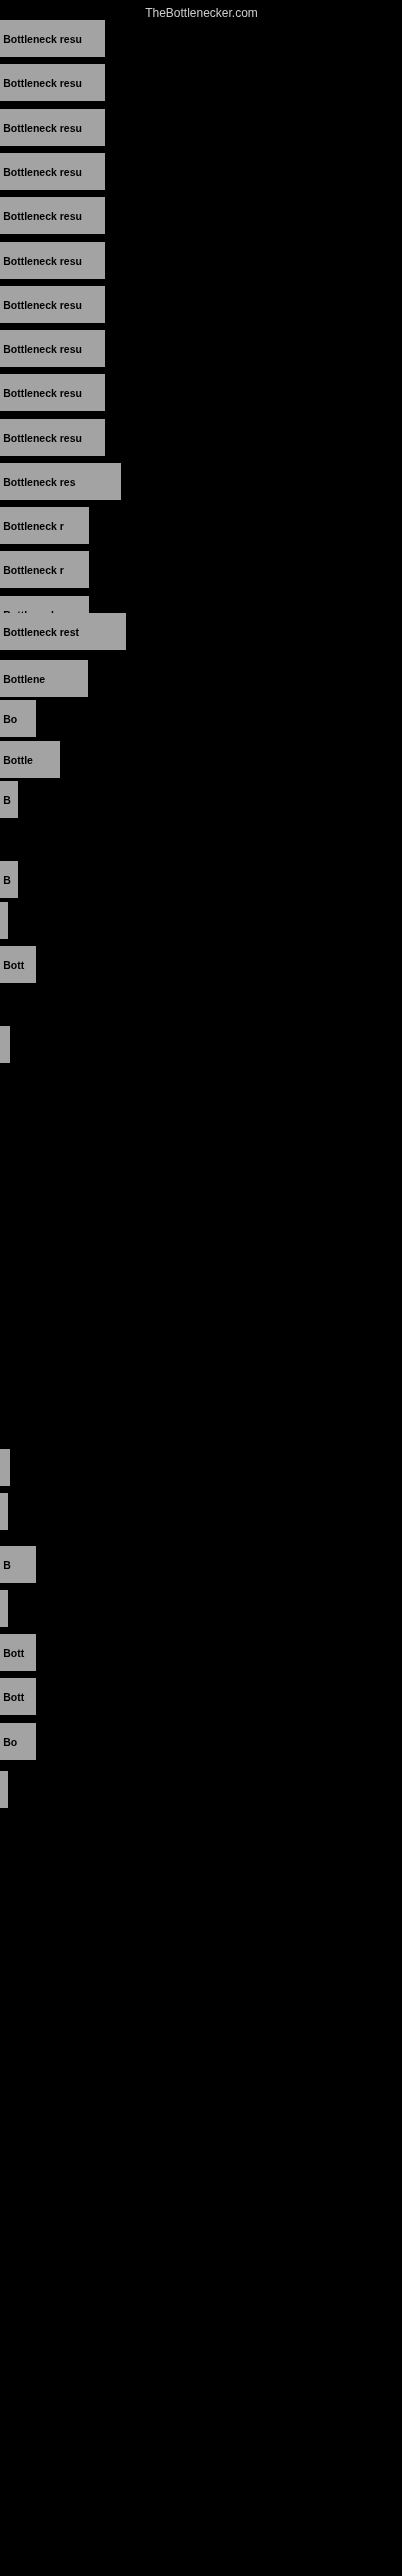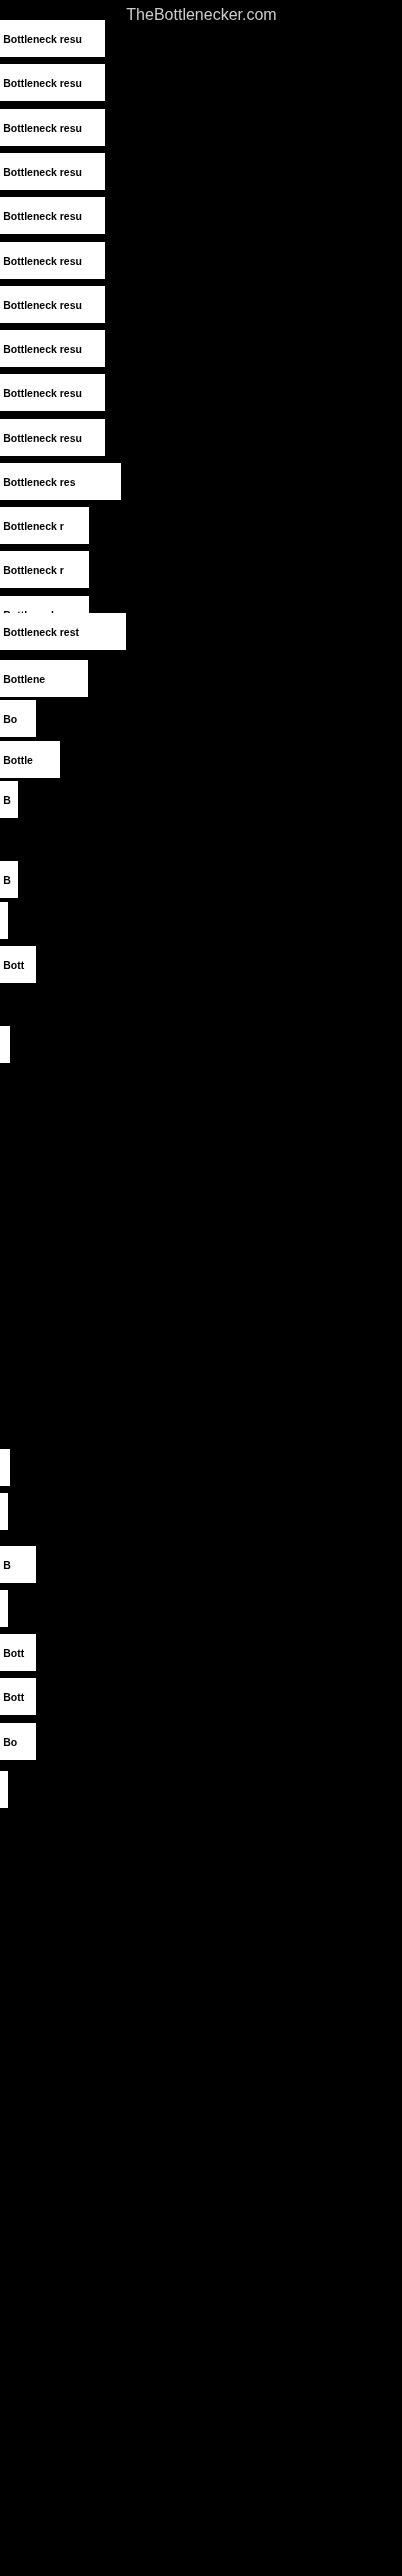--- a/index.html
+++ b/index.html
@@ -10,31 +10,31 @@
     body {
       background-color: #000000;
       width: 403px;
       min-height: 2576px;
       font-family: Arial, sans-serif;
       position: relative;
     }
     .site-title {
       text-align: center;
       color: #cccccc;
-      font-size: 16px;
+      font-size: 12px;
       padding: 6.4px 0;
       position: absolute;
       top: 0;
       left: 0;
       right: 0;
     }
     .bottleneck-bar {
       position: absolute;
       left: 0;
-      background-color: #ffffff;
+      background-color: #a3a3a3;
       color: #000;
       font-size: 10.5px;
       font-weight: bold;
       padding: 1.6px 3.2px;
       white-space: nowrap;
       overflow: hidden;
       display: flex;
       align-items: center;
     }
   </style>

